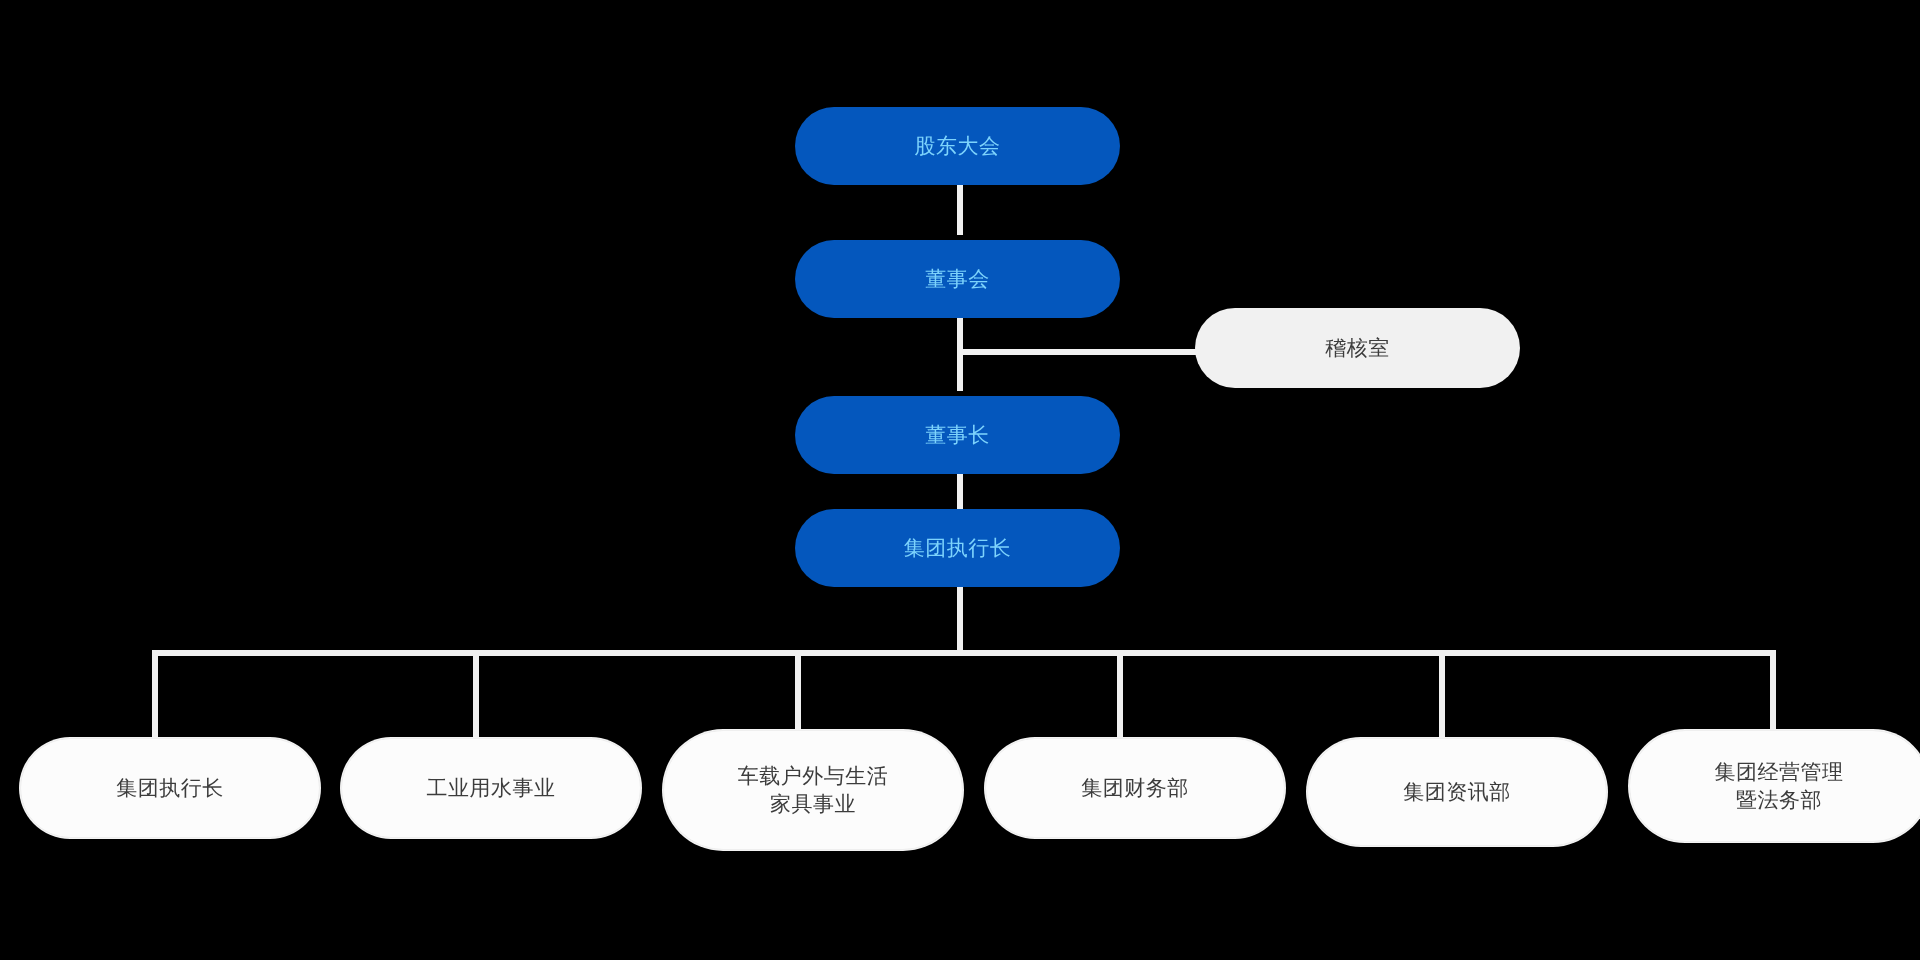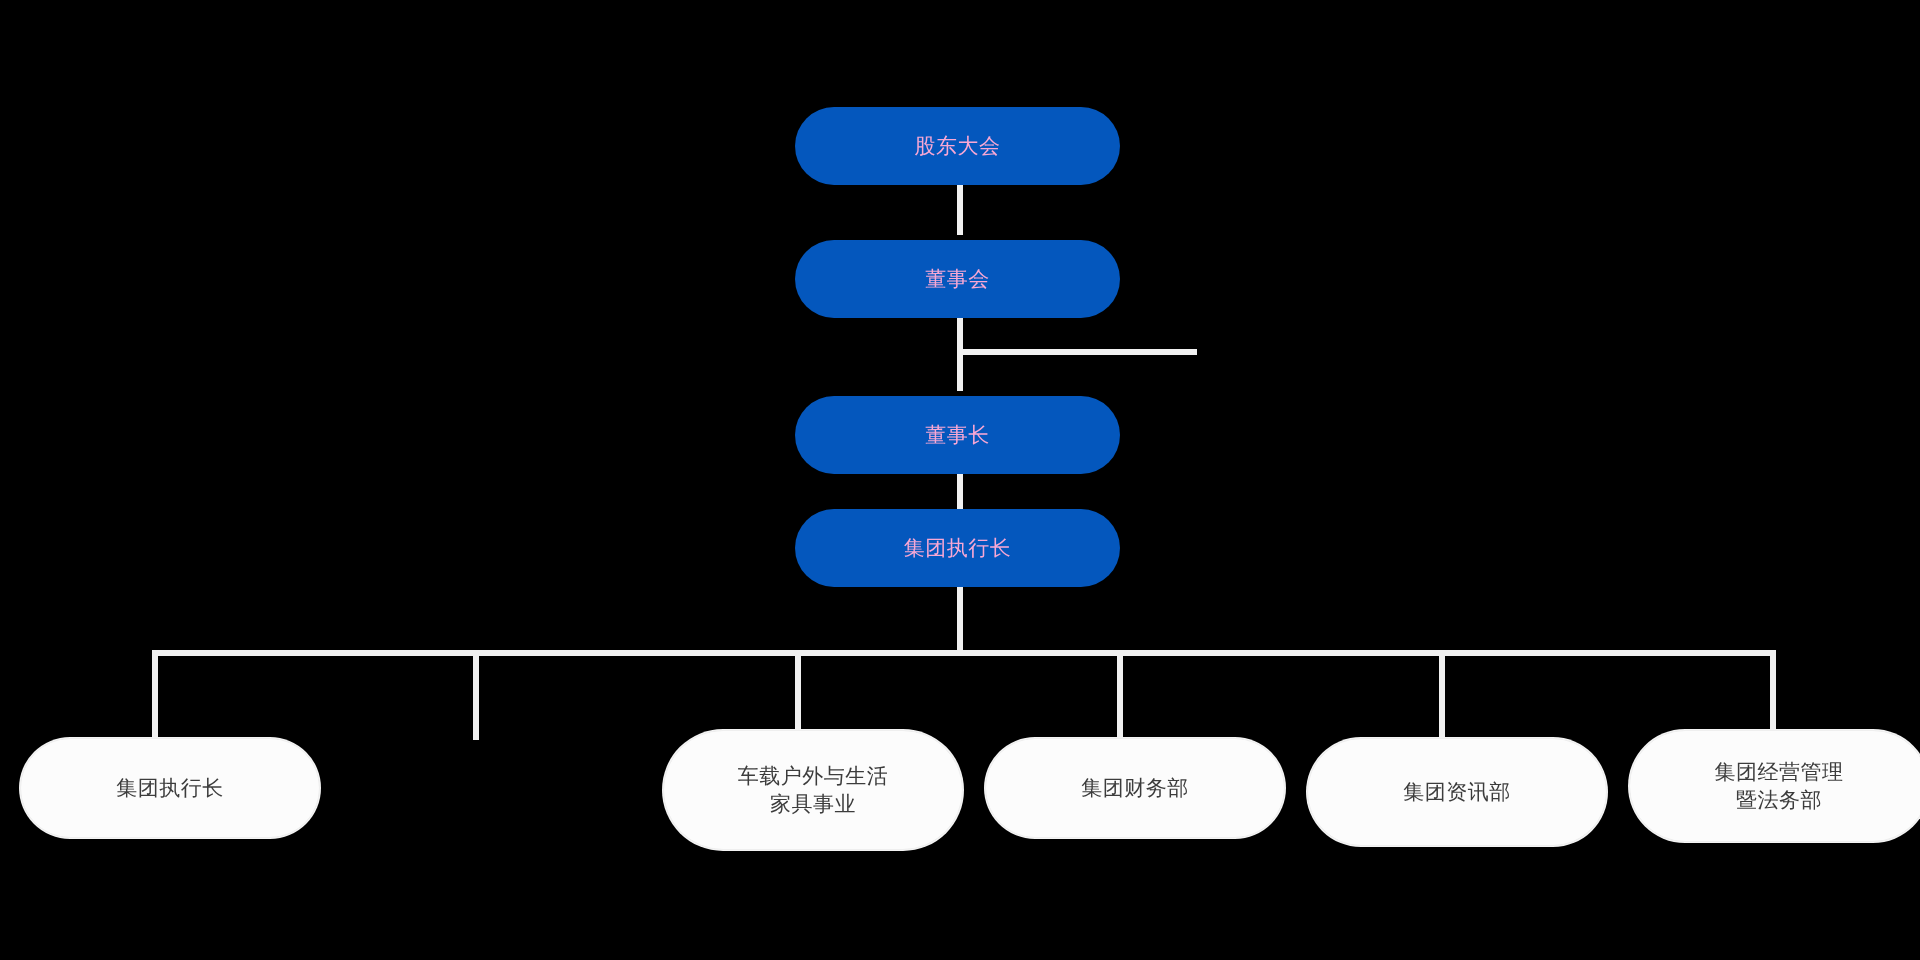--- a/index.html
+++ b/index.html
@@ -24,21 +24,21 @@
     justify-content: center;
     text-align: center;
     border-radius: 999px;
     box-sizing: border-box;
     line-height: 1.35;
     white-space: pre-line;
     letter-spacing: 0.5px;
   }
   .node.primary {
     background: #0457bd;
-    color: #f9a8d4;
+    color: #7dd3fc;
     font-size: 21px;
     font-weight: 500;
   }
   .node.muted {
     background: #f1f1f1;
     color: #3c3c3c;
     font-size: 21px;
     font-weight: 400;
   }
   .node.leaf {
@@ -79,23 +79,25 @@
   <div class="conn v" style="left:1770px; top:650px; height:82px;"></div>
 
   <div class="node primary" style="left:795px; top:107px; width:325px; height:78px;">股东大会</div>
 
   <div class="node primary" style="left:795px; top:240px; width:325px; height:78px;">董事会</div>
 
   <div class="node primary" style="left:795px; top:375px; width:325px; height:78px;margin-top:21px;">董事长</div>
 
   <div class="node primary" style="left:795px; top:509px; width:325px; height:78px;">集团执行长</div>
 
+  <div class="node muted" style="left:1195px; top:308px; width:325px; height:80px;">稽核室</div>
 
   <div class="node leaf" style="left:20px; top:738px; width:300px; height:100px;">集团执行长</div>
 
+  <div class="node leaf" style="left:341px; top:738px; width:300px; height:100px;">工业用水事业</div>
 
   <div class="node leaf" style="left:663px; top:730px; width:300px; height:120px;">车载户外与生活
 家具事业</div>
 
   <div class="node leaf" style="left:985px; top:738px; width:300px; height:100px;">集团财务部</div>
 
   <div class="node leaf" style="left:1307px; top:738px; width:300px; height:108px;">集团资讯部</div>
 
   <div class="node leaf" style="left:1629px; top:730px; width:300px; height:112px;">集团经营管理
 暨法务部</div>

